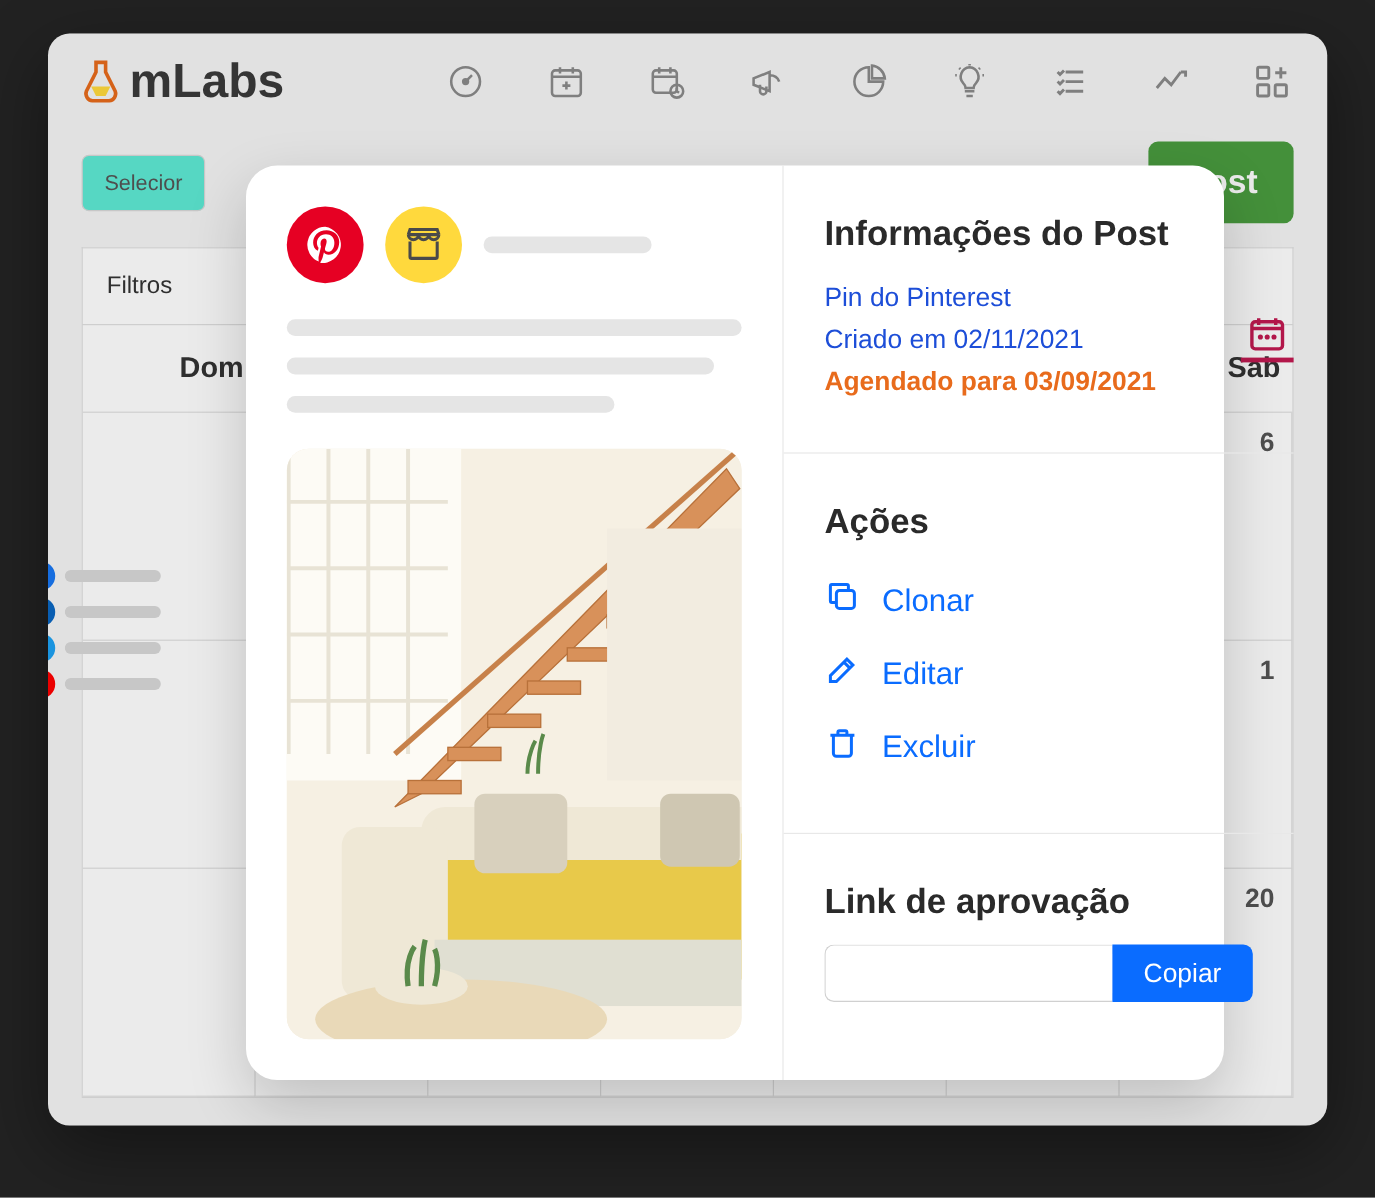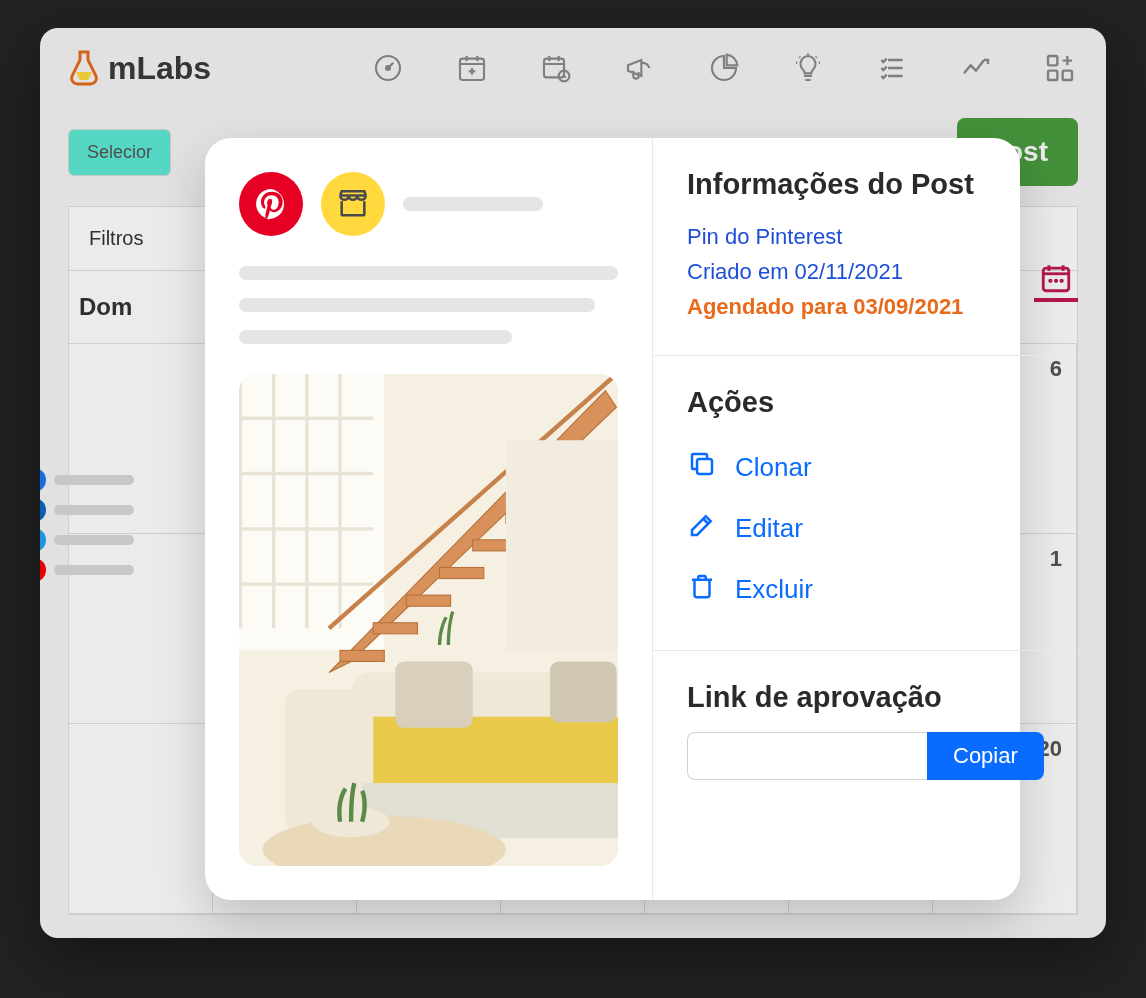--- a/index.html
+++ b/index.html
@@ -5,37 +5,37 @@
   * { box-sizing: border-box; margin: 0; padding: 0; font-family: 'Segoe UI', Arial, sans-serif; }
   body { width: 1146px; height: 998px; background: #222; position: relative; overflow: hidden; }
   .app-window {
     position: absolute; left: 40px; top: 28px; right: 40px; bottom: 60px;
     background: #f5f5f5; border-radius: 18px; box-shadow: 0 20px 60px rgba(0,0,0,0.4);
     overflow: hidden;
   }
   .overlay-dim { position:absolute; inset:0; background: rgba(0,0,0,0.08); }
   
   .header { height: 80px; display:flex; align-items:center; padding: 0 28px; gap: 28px; }
-  .logo { display:flex; align-items:center; gap:8px; font-size:32px; font-weight:600; color:#3a3a3a; }
+  .logo { display:flex; align-items:center; gap:8px; font-size:40px; font-weight:600; color:#3a3a3a; }
   .logo-mark { width:32px; height:36px; position:relative; }
   .nav-icons { display:flex; gap:48px; margin-left:auto; }
   .nav-icon { width:36px; height:36px; color:#8a8a8a; cursor:pointer; display:flex; align-items:center; justify-content:center; }
   .nav-icon svg { width:32px; height:32px; }
   
   .toolbar { display:flex; align-items:center; padding: 10px 28px 20px; gap:14px; }
   .select-btn { background:#5eead4; border:1px solid #d8d8d8; border-radius:6px; padding:12px 18px; font-size:18px; color:#555; cursor:pointer; }
   .post-btn { margin-left:auto; background:#4a9d3f; color:#fff; border:none; border-radius:8px; padding:18px 30px; font-size:28px; font-weight:600; cursor:pointer; }
   
   .filters-row { border:1px solid #e0e0e0; border-bottom:none; padding:20px; margin: 0 28px; background:#fff; font-size:20px; font-weight:500; color:#333; }
   .cal-tabs { position:absolute; top:230px; right:28px; display:flex; gap:20px; }
   .cal-tab { width:44px; height:44px; display:flex; align-items:center; justify-content:center; }
   .cal-tab.active { border-bottom:4px solid #c31952; }
   .calendar { margin: 0 28px; border:1px solid #e0e0e0; background:#fff; }
   .cal-head { display:flex; border-bottom:1px solid #e0e0e0; }
-  .cal-head-cell { flex:1; padding:22px 10px; text-align:left; font-size:24px; font-weight:700; color:#333; }
+  .cal-head-cell { flex:1; padding:22px 10px; text-align:right; font-size:24px; font-weight:700; color:#333; }
   .cal-body { display:grid; grid-template-columns: repeat(7,1fr); }
   .cal-cell { height:190px; border-right:1px solid #e0e0e0; border-bottom:1px solid #e0e0e0; position:relative; padding:8px; }
   .cal-date { position:absolute; top:12px; right:14px; font-size:22px; font-weight:600; color:#555; }
   .social-list { position:absolute; left:-18px; top:440px; display:flex; flex-direction:column; gap:6px; }
   .social-row { display:flex; align-items:center; gap:8px; }
   .social-dot { width:24px; height:24px; border-radius:50%; display:flex; align-items:center; justify-content:center; color:#fff; font-size:14px; font-weight:bold; }
   .social-line { width:80px; height:10px; background:#d8d8d8; border-radius:5px; }
   
   .modal {
     position:absolute; left:165px; top:110px; width:815px; height:762px;
@@ -45,21 +45,21 @@
   .modal-left { flex:0 0 448px; border-right:1px solid #e8e8e8; padding:34px; display:flex; flex-direction:column; }
   .post-header { display:flex; align-items:center; gap:18px; margin-bottom:30px; }
   .avatar-pin { width:64px; height:64px; border-radius:50%; background:#e60023; display:flex; align-items:center; justify-content:center; }
   .avatar-shop { width:64px; height:64px; border-radius:50%; background:#ffd93d; display:flex; align-items:center; justify-content:center; }
   .skel { background:#e5e5e5; border-radius:7px; }
   .skel1 { width:140px; height:14px; }
   .lines { display:flex; flex-direction:column; gap:18px; margin-bottom:30px; }
   .lines .skel { height:14px; }
   .image-area { flex:1; border-radius:18px; overflow:hidden; position:relative; background:#f4ede0; }
   .modal-right { flex:1; display:flex; flex-direction:column; }
-  .section { padding:30px 34px; border-bottom:1px solid #e8e8e8; }
+  .section { padding:41px 34px; border-bottom:1px solid #e8e8e8; }
   .section:last-child { border-bottom:none; flex:1; }
   .section h2 { font-size:29px; font-weight:700; color:#2a2a2a; margin-bottom:18px; }
   .info-line { font-size:22px; color:#1d4ed8; line-height:1.6; }
   .info-scheduled { color:#e86b1c; font-weight:700; }
   .copy-row { display:flex; margin-top:6px; }
   .copy-input { flex:1; border:1px solid #d0d0d0; border-right:none; border-radius:8px 0 0 8px; padding:14px 16px; font-size:16px; background:#fff; }
   .copy-btn { background:#0a6cff; color:#fff; border:none; border-radius:0 8px 8px 0; padding:0 26px; font-size:22px; font-weight:500; cursor:pointer; }
   .action-btn { display:flex; align-items:center; gap:18px; background:none; border:none; padding:12px 0; cursor:pointer; color:#0a6cff; font-size:26px; font-weight:500; width:100%; }
   .action-btn svg { width:30px; height:30px; }
   

